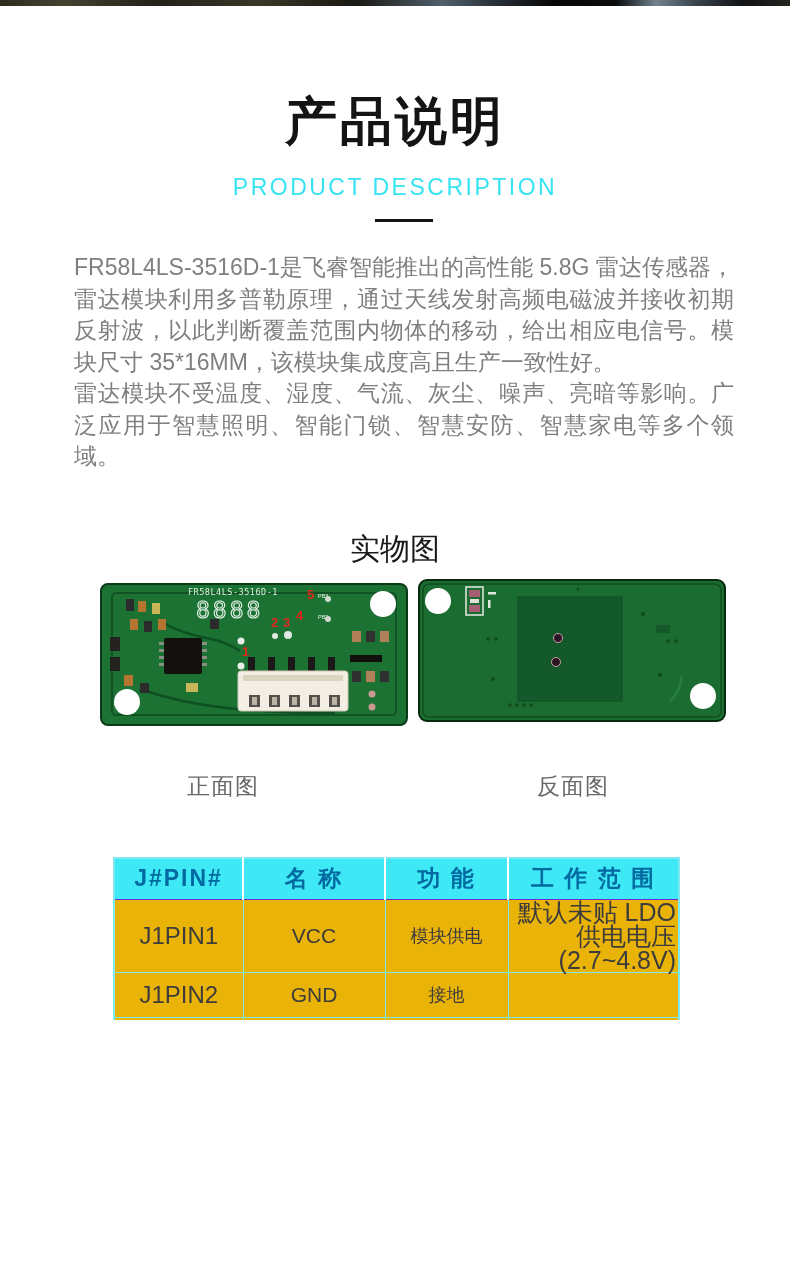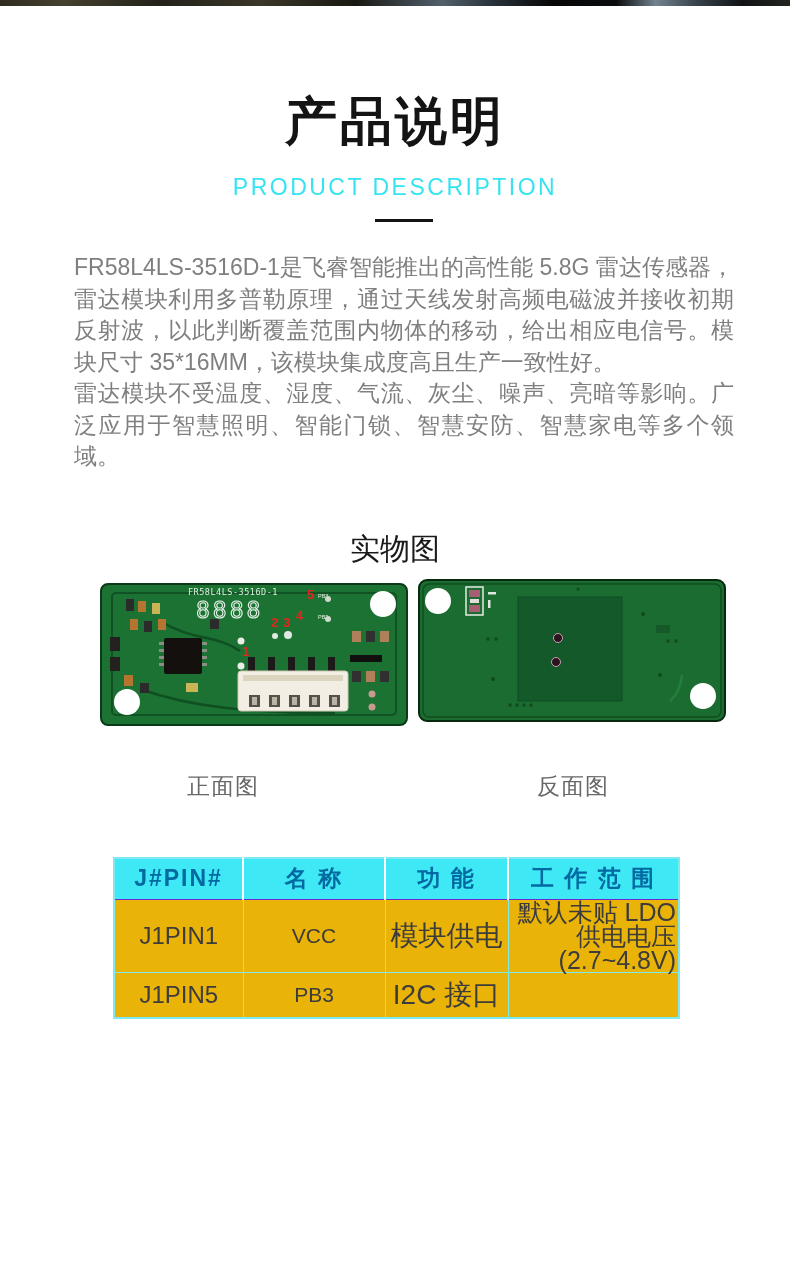--- a/index.html
+++ b/index.html
@@ -105,21 +105,21 @@
     border-bottom: 1px solid #6d28d9;
     letter-spacing: 2px;
   }
   .pin-table th:first-child { border-left: none; }
   .pin-table td {
     text-align: center; vertical-align: middle;
     color: #3c3c3c; background: #eab308;
   }
   .pin-table td.col-pin  { font-size: 24px; height: 45px; font-weight: 400; }
   .pin-table td.col-name { font-size: 21px; }
-  .pin-table td.col-func { font-size: 28px; }
+  .pin-table td.col-func { font-size: 18px; }
   .pin-table td.col-range{ font-size: 25px; line-height: 24px; padding: 0 2px; text-align: right; }
   .pin-table tr.tall td { height: 55px; }
 </style>
 </head>
 <body>
 
 <div class="page">
 
   <div class="top-banner"></div>
 
@@ -292,20 +292,26 @@
       </tr>
     </thead>
     <tbody>
       <tr class="tall">
         <td class="col-pin">J1PIN1</td>
         <td class="col-name">VCC</td>
         <td class="col-func">模块供电</td>
         <td class="col-range">默认未贴 LDO 供电电压(2.7~4.8V)</td>
       </tr>
       <tr>
+        <td class="col-pin">J1PIN2</td>
+        <td class="col-name">GND</td>
+        <td class="col-func">接地</td>
+        <td class="col-range"></td>
+      </tr>
+      <tr>
         <td class="col-pin">J1PIN5</td>
         <td class="col-name">PB3</td>
         <td class="col-func">I2C 接口</td>
         <td class="col-range"></td>
       </tr>
     </tbody>
   </table>
 
 </div>
 

